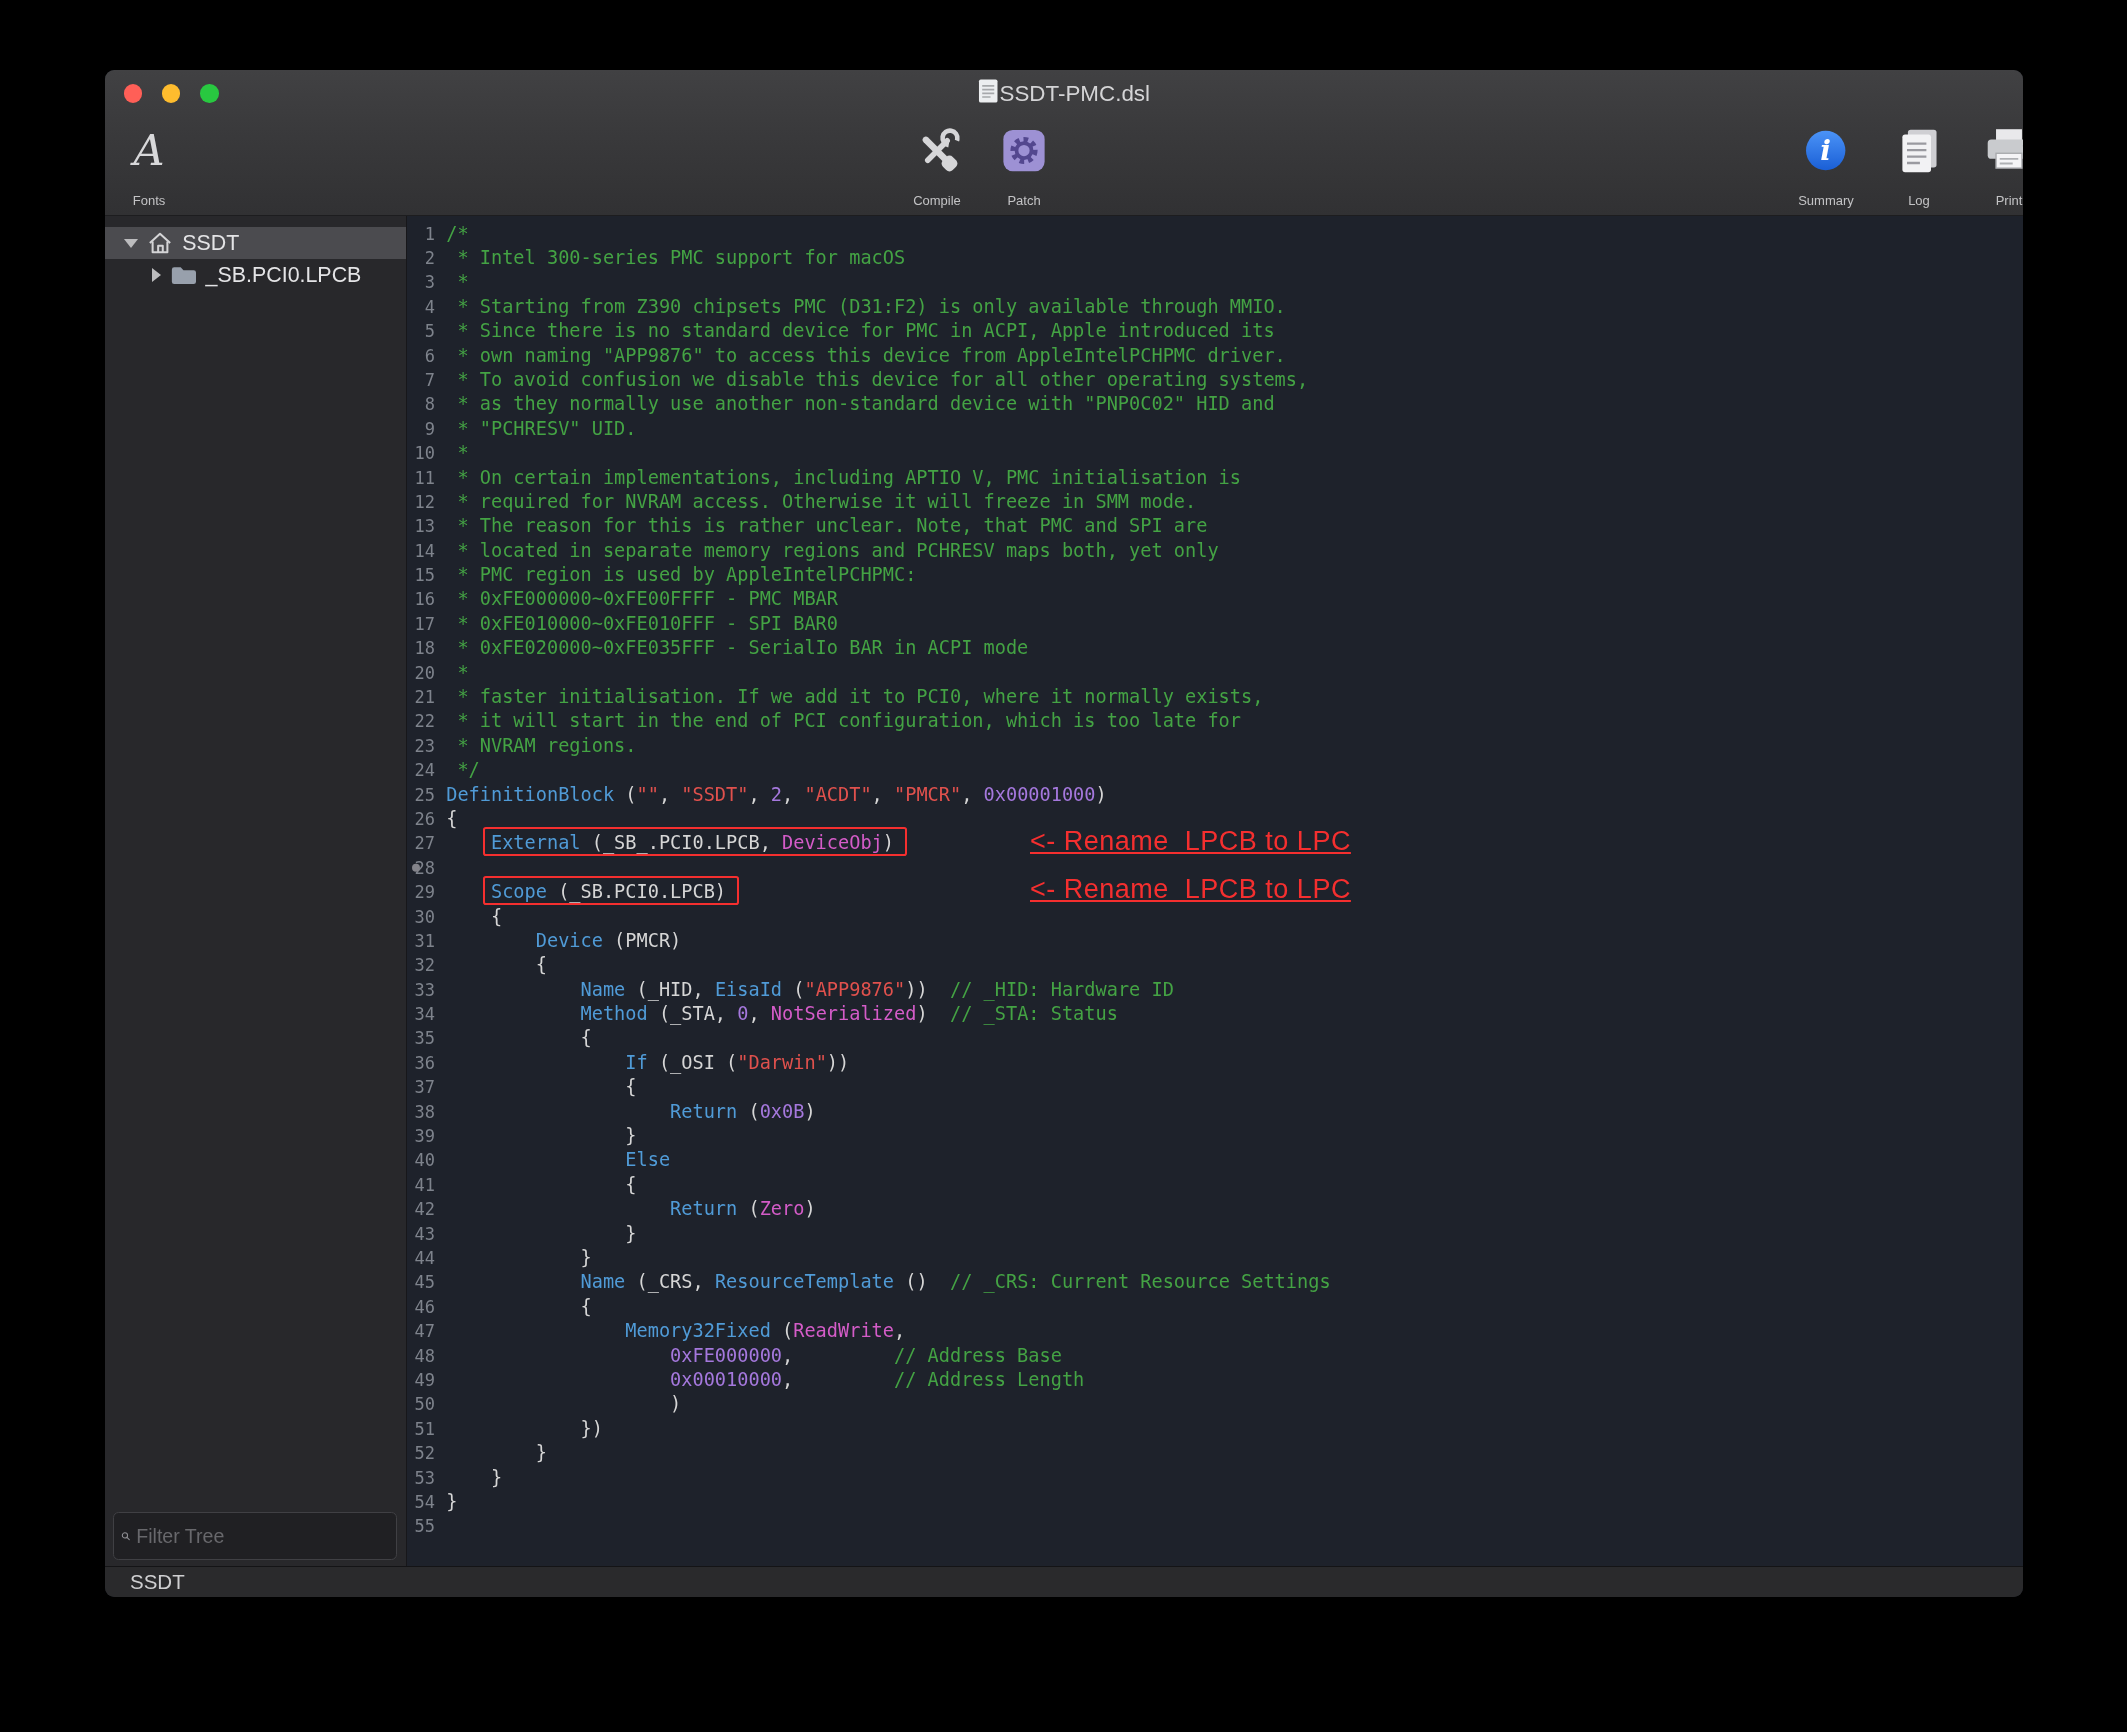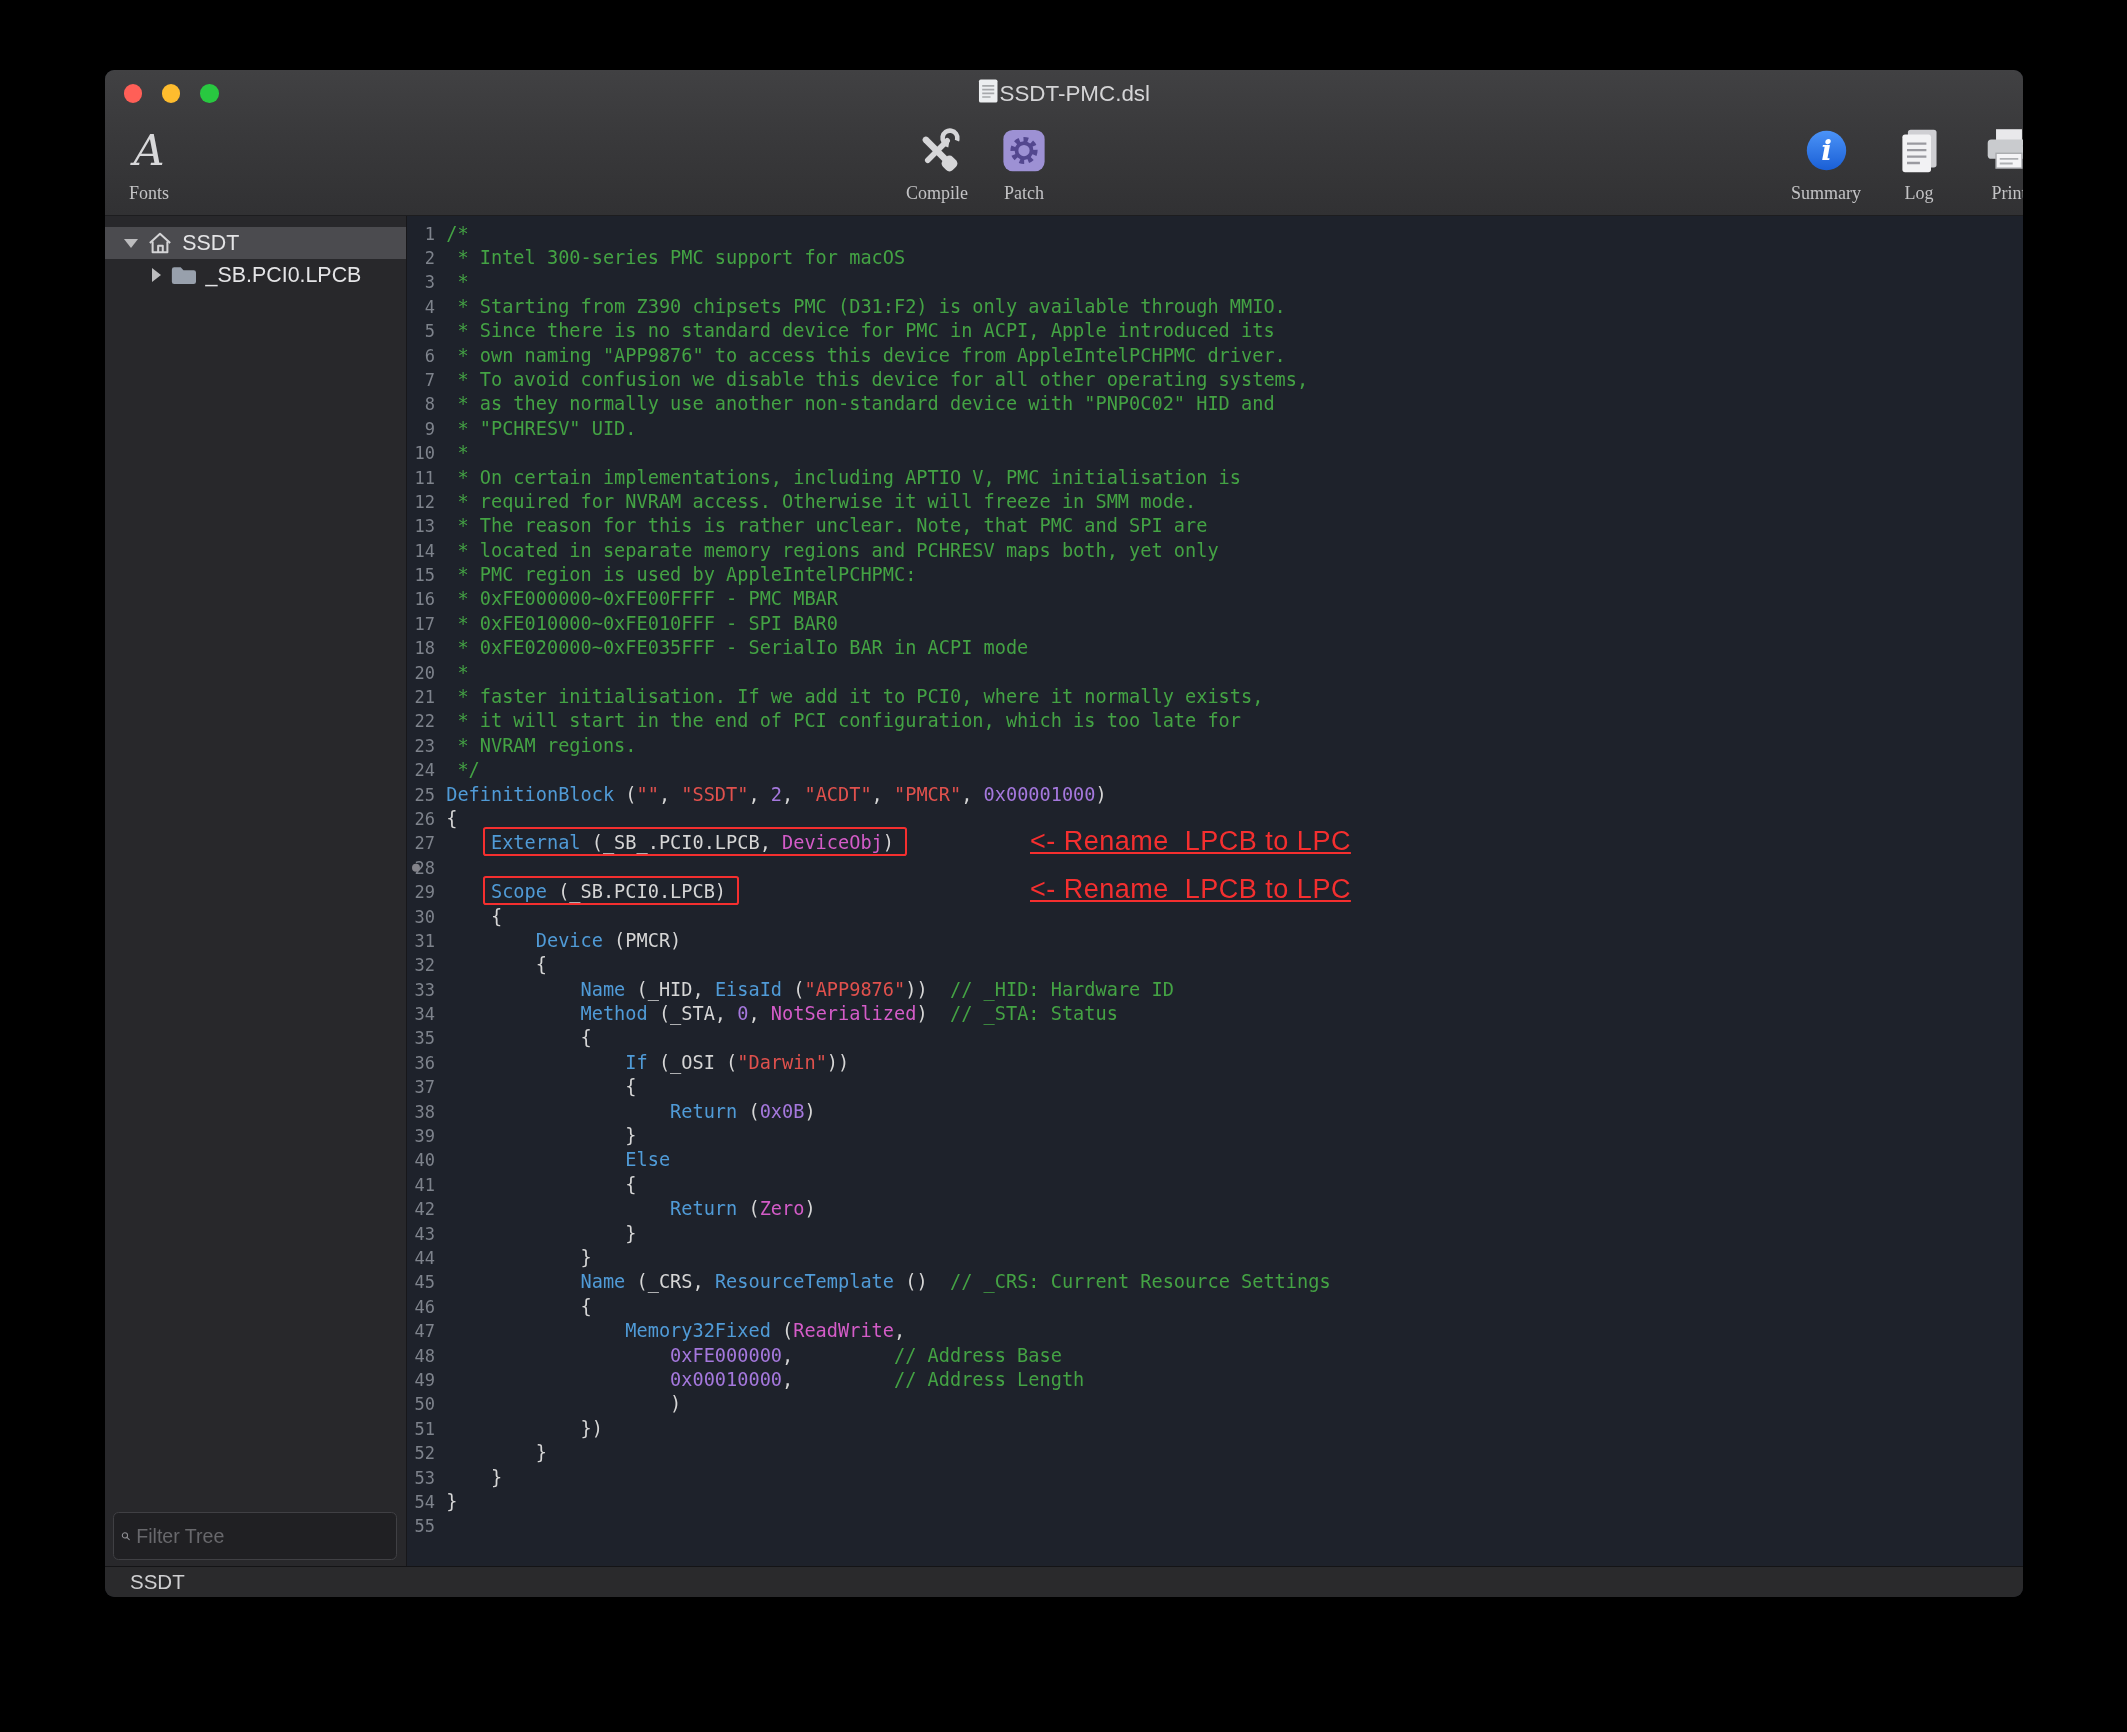--- a/index.html
+++ b/index.html
@@ -17,21 +17,21 @@
   .tl { width:18.6px; height:18.6px; border-radius:50%; display:inline-block; }
   .tl.red    { background:var(--traffic-close,#ff5f57); }
   .tl.yellow { background:var(--traffic-min,#febc2e); }
   .tl.green  { background:var(--traffic-zoom,#28c840); }
   .title-wrap { position:absolute; left:50%; top:50%; transform:translate(-50%,-50%);
                 display:flex; align-items:center; gap:1px; color:#d4d4d6; font-size:22.4px; }
 
   .toolbar { position:relative; height:100px; }
   .titem { position:absolute; top:5.6px; transform:translateX(-50%); text-align:center; cursor:default; }
   .ticon { height:56px; display:flex; align-items:center; justify-content:center; }
-  .tlabel { margin-top:4px; font-size:18px; color:#c3c3c5;font-family:Liberation Serif, serif; }
+  .tlabel { margin-top:14px; font-size:13px; color:#c3c3c5; }
   .fonts-a { font-family:"DejaVu Serif", serif; font-style:italic; font-size:43px; color:#d8d8da; line-height:1; }
 
   
   .content { position:absolute; top:146px; left:0; right:0; bottom:31px; display:flex; }
 
   .sidebar { width:302px; flex:none; background:#28282b; border-right:0.9px solid #17171a;
              position:relative; padding-top:11.2px; }
   .srow { height:32px; display:flex; align-items:center; color:#e4e4e6; font-size:21.4px; }
   .srow.selected { background:#4b4b4f; }
   .tri { width:0; height:0; flex:none; }

